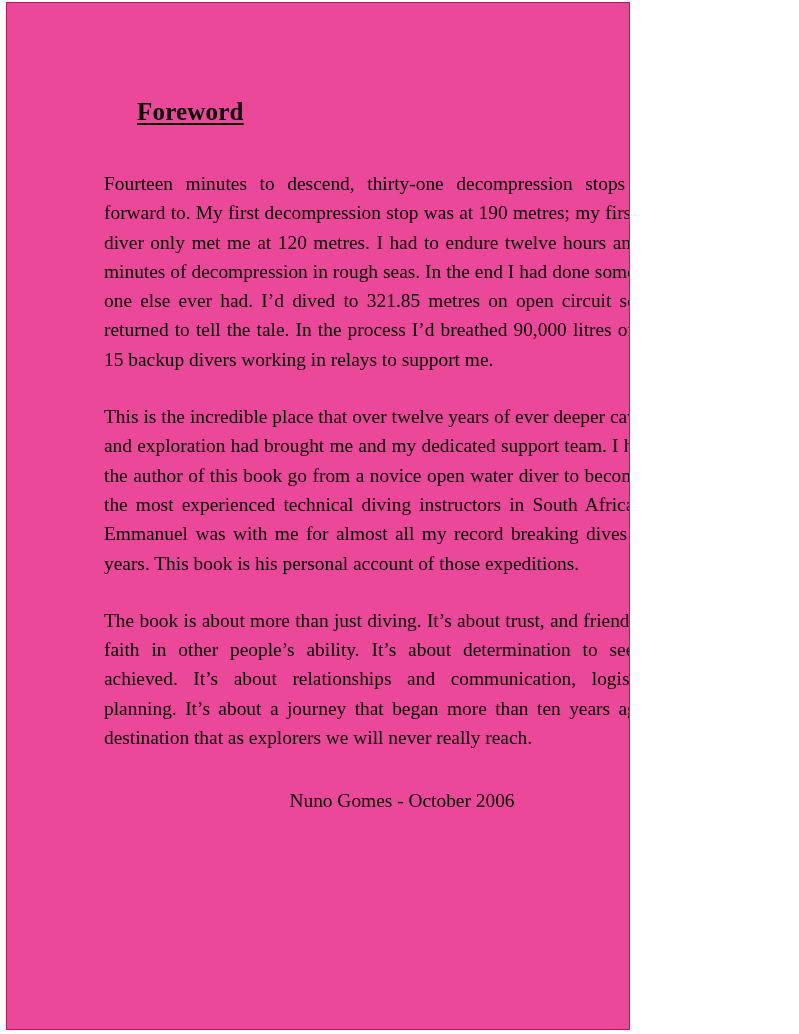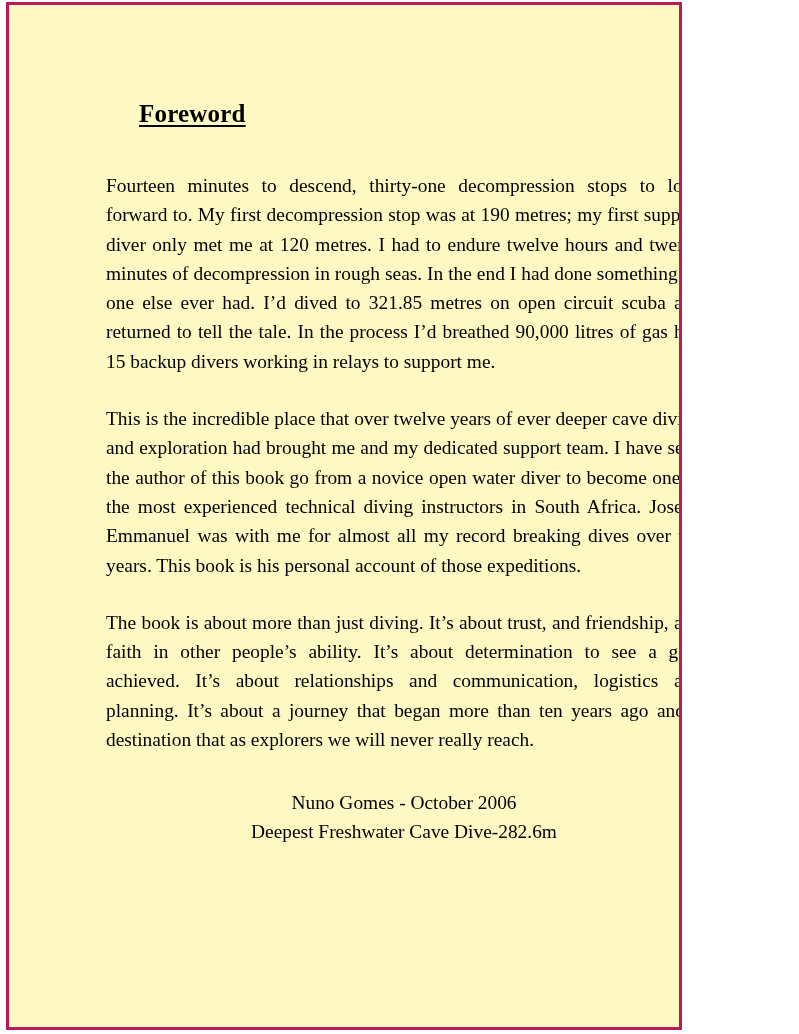--- a/index.html
+++ b/index.html
@@ -19,24 +19,24 @@
     width: 799px;
     height: 1034px;
     background: #ffffff;
     box-sizing: border-box;
   }
 
   .document-page {
     position: absolute;
     left: 6px;
     top: 2px;
-    width: 676px;
+    width: 624px;
     height: 1028px;
-    background: #fef9c3;
-    border: 3px solid #be185d;
+    background: #ec4899;
+    border: 1px solid #be185d;
     box-sizing: border-box;
     overflow: hidden;
   }
 
   .page-inner {
     position: absolute;
     left: 96px;
     top: 0;
     width: 596px;
     height: 100%;
@@ -108,18 +108,17 @@
       <h1 class="doc-heading">Foreword</h1>
 
       <div class="body-block">
         <p class="body-para">Fourteen minutes to descend, thirty-one decompression stops to look forward to. My first decompression stop was at 190 metres; my first support diver only met me at 120 metres. I had to endure twelve hours and twenty minutes of decompression in rough seas. In the end I had done something no one else ever had. I’d dived to 321.85 metres on open circuit scuba and returned to tell the tale. In the process I’d breathed 90,000 litres of gas had 15 backup divers working in relays to support me.</p>
         <p class="body-para">This is the incredible place that over twelve years of ever deeper cave diving and exploration had brought me and my dedicated support team. I have seen the author of this book go from a novice open water diver to become one of the most experienced technical diving instructors in South Africa. Joseph Emmanuel was with me for almost all my record breaking dives over the years. This book is his personal account of those expeditions.</p>
         <p class="body-para">The book is about more than just diving. It’s about trust, and friendship, and faith in other people’s ability. It’s about determination to see a goal achieved. It’s about relationships and communication, logistics and planning. It’s about a journey that began more than ten years ago and a destination that as explorers we will never really reach.</p>
       </div>
 
       <div class="signature-block">
         <p class="signature-line">Nuno Gomes - October 2006</p>
-        <p class="signature-line">Deepest Freshwater Cave Dive-282.6m</p>
       </div>
 
     </div>
   </div>
 </div>
 
 </body></html>

